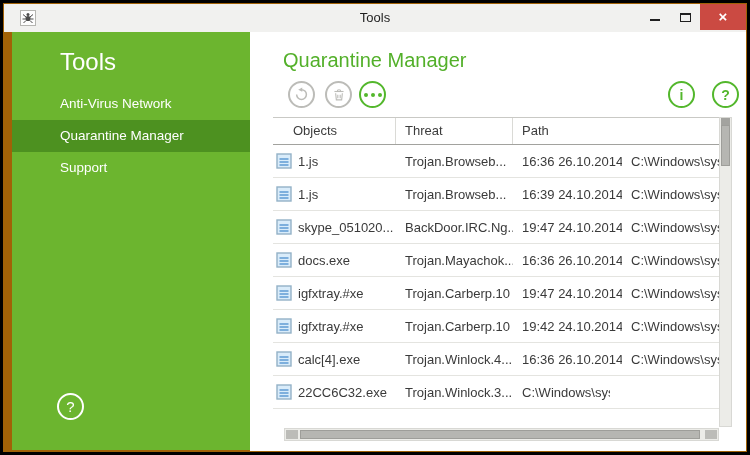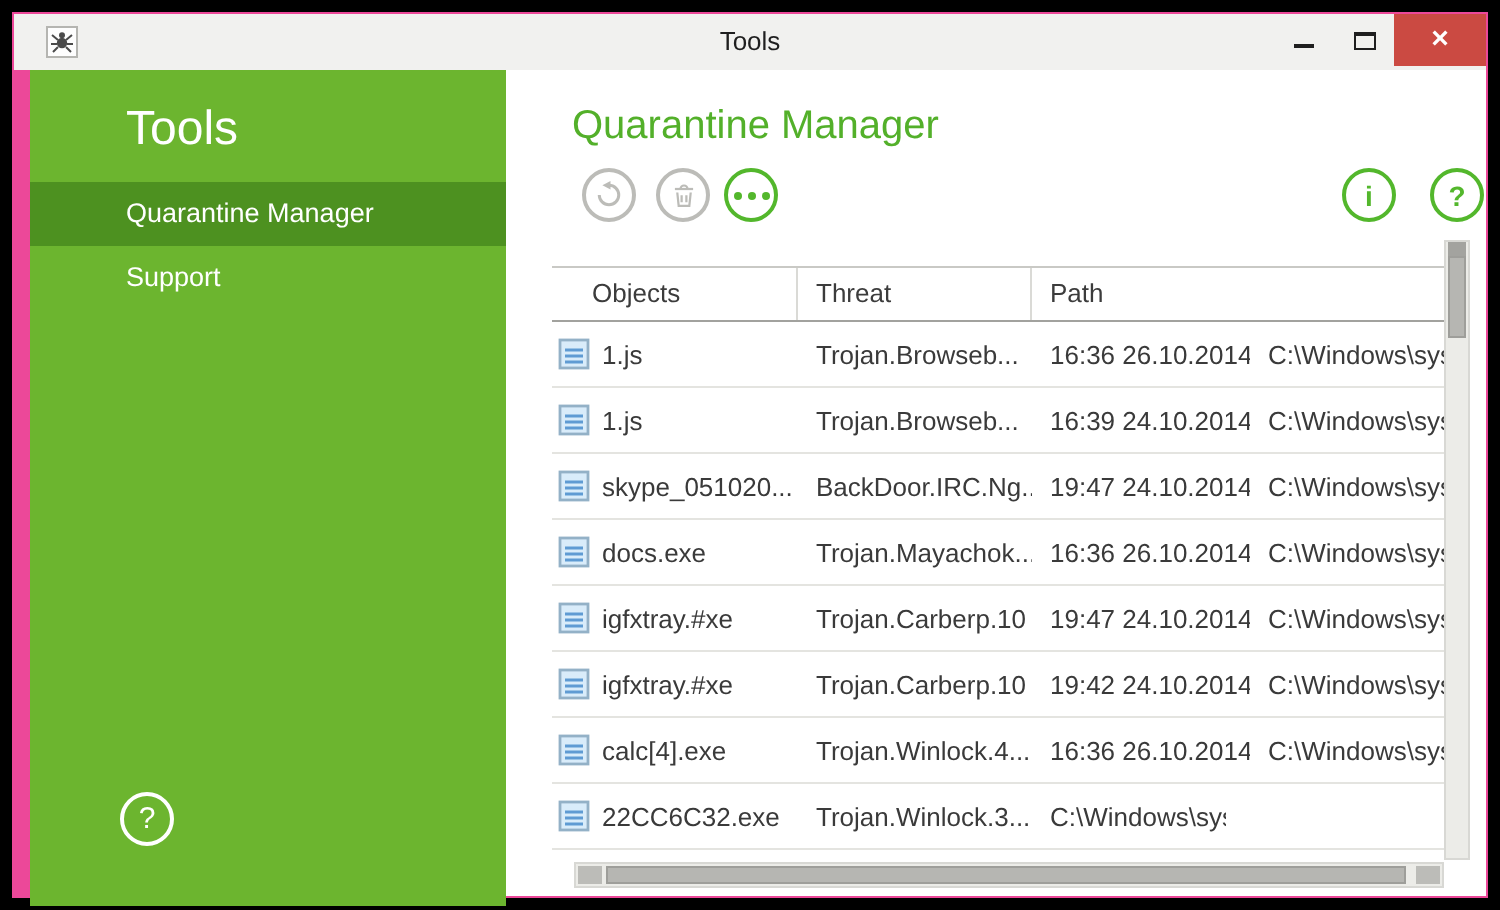--- a/index.html
+++ b/index.html
@@ -1,19 +1,19 @@
 <!DOCTYPE html>
 <html><head>
 <meta charset="utf-8">
 <style>
   * { margin:0; padding:0; box-sizing:border-box; }
   html,body { width:750px; height:455px; }
   body { font-family:"Liberation Sans", sans-serif; background:#e8e8e8; position:relative; overflow:hidden; }
 
-  .window { position:absolute; inset:0; background:#ec4899; border:6px solid #000000;text-decoration:underline; }
+  .window { position:absolute; inset:0; background:#a16207; border:3px solid #000000;text-decoration:underline; }
 
   
   .titlebar { position:absolute; left:1px; top:1px; right:1px; height:28px; background:#f1f1ef; }
   .app-icon { position:absolute; left:16px; top:6px; width:16px; height:16px; }
   .window-title { position:absolute; left:0; right:0; top:0; height:28px; line-height:28px;
                   text-align:center; font-size:13px; color:#1f1f1f; }
   .win-controls { position:absolute; right:0; top:0; height:27px; display:flex; align-items:flex-start; }
   .btn-min, .btn-max { width:30px; height:26px; display:flex; align-items:center; justify-content:center; cursor:pointer; }
   .glyph-min { width:10px; height:2px; background:#1f1f1f; margin-top:6px; }
   .glyph-max { width:11px; height:9px; border:1px solid #1f1f1f; border-top-width:2px; background:transparent; }
@@ -37,21 +37,21 @@
             display:flex; align-items:center; justify-content:center; cursor:pointer; }
   .tb-gray  { border:2px solid #bcbcb8; color:#bcbcb8; }
   .tb-green { border:2px solid #53b72c; color:#53b72c; }
   .btn-restore { left:38px; }  .btn-delete { left:75px; }  .btn-more { left:109px; }
   .btn-info { left:418px; font-size:14px; font-weight:bold; }
   .btn-help { left:462px; font-size:14px; font-weight:bold; }
   .dots { display:flex; }
   .dot { width:4px; height:4px; border-radius:50%; background:#53b72c; margin:0 1.5px; }
 
   
-  .table { position:absolute; left:23px; top:98px; width:446px; }
+  .table { position:absolute; left:23px; top:85px; width:446px; }
   .thead { display:flex; height:28px; border-top:1px solid #c9c9c5; border-bottom:1px solid #a2a29e; background:#fff; }
   .th { line-height:26px; font-size:13px; color:#3c3c3c; padding-left:9px; border-right:1px solid #dadad6;
         overflow:hidden; white-space:nowrap; cursor:pointer; }
   .c0 { width:123px; } .c1 { width:117px; } .c2 { width:109px; } .c3 { width:97px; }
   .th.c0 { padding-left:20px; }
   .th.c3 { border-right:none; }
   .tr { display:flex; height:33px; align-items:center; border-bottom:1px solid #e4e4e0; cursor:pointer; }
   .td { font-size:13px; color:#3a3a3a; padding-left:9px; overflow:hidden; white-space:nowrap; }
   .td.c0 { padding-left:3px; display:flex; align-items:flex-end; }
   .file-icon { width:16px; height:16px; margin-right:6px; flex:0 0 auto; }
@@ -94,20 +94,23 @@
       <div class="btn-close">×</div>
     </div>
   </div>
 
   <div class="sidebar">
     <div class="sidebar-title">Tools</div>
     <div class="sidebar-items">
 
 
 
+        <div class="sidebar-item">
+          <span>Anti-Virus Network</span>
+        </div>
 
         <div class="sidebar-item selected">
           <span>Quarantine Manager</span>
         </div>
 
         <div class="sidebar-item">
           <span>Support</span>
         </div>
       </div>
     <div class="sidebar-help">

